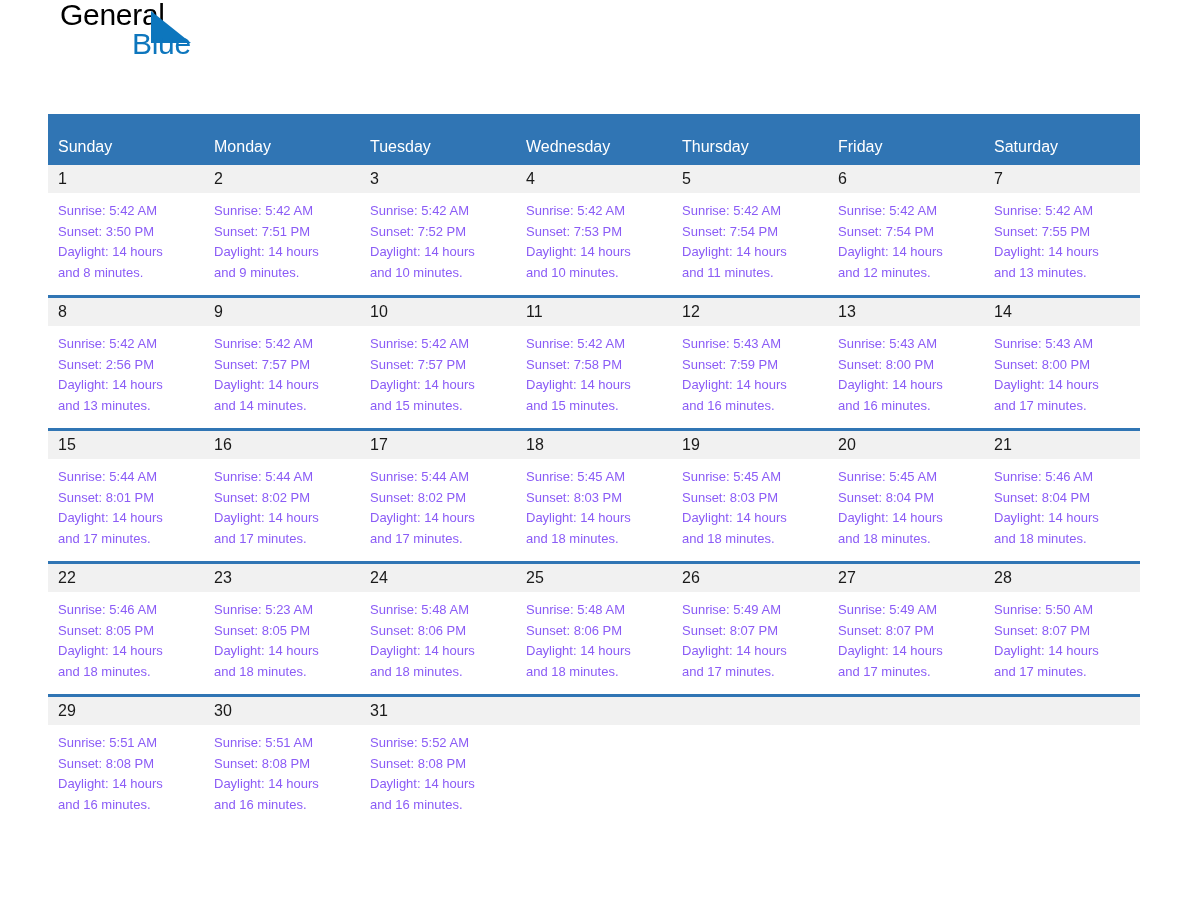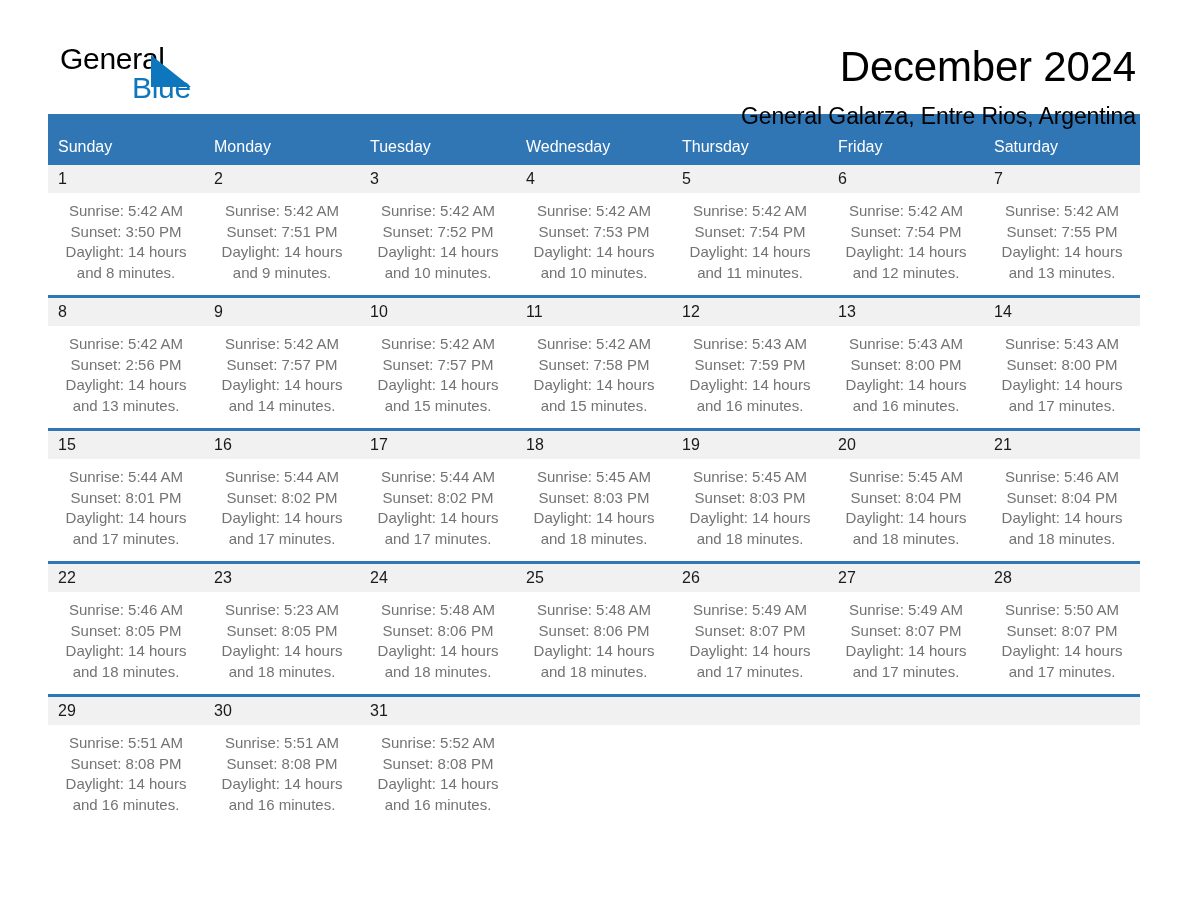--- a/index.html
+++ b/index.html
@@ -17,22 +17,21 @@
     width: 1188px;
     height: 918px;
     background: #ffffff;
     padding: 0 48px;
   }
 
   
   .header {
     display: flex;
     align-items: flex-start;
-    justify-content: space-between;
-    padding-top: 44px;
+    justify-content: flex-start;
     height: 100px;
   }
 
   .logo {
     position: relative;
     width: 200px;
     height: 70px;
     user-select: none;
   }
   .logo-general {
@@ -116,47 +115,42 @@
     padding: 4px 0 0 10px;
     font-size: 16px;
     color: #1a1a1a;
     line-height: 1.2;
   }
 
   .cell.empty .daynum-band { color: transparent; }
 
   .details {
     padding: 8px 10px 0 10px;
-    font-size: 15px;
+    font-size: 13px;
     line-height: 20.5px;
-    color: #737373;
-    text-align: center;
+    color: #8b5cf6;
   }
   .details div { white-space: nowrap; }
 </style>
 </head>
 <body>
 
 <div class="page">
 
   <div class="header">
 
     <div class="logo">
       <span class="logo-general">General</span>
       <svg class="logo-triangle" viewBox="0 0 40 32">
         <polygon points="0,0 40,32 0,32" transform="translate(0,0) scale(1,1)" fill="#0d76bd" style="display:none"></polygon>
         <polygon points="0,0 40,32 0,32" fill="#0d76bd"></polygon>
       </svg>
       <span class="logo-blue">Blue</span>
     </div>
 
-    <div class="title-block">
-      <div class="month-title">December 2024</div>
-      <div class="location">General Galarza, Entre Rios, Argentina</div>
-    </div>
 
   </div>
 
   <table class="calendar">
     <thead>
       <tr>
         <th>Sunday</th>
         <th>Monday</th>
         <th>Tuesday</th>
         <th>Wednesday</th>

